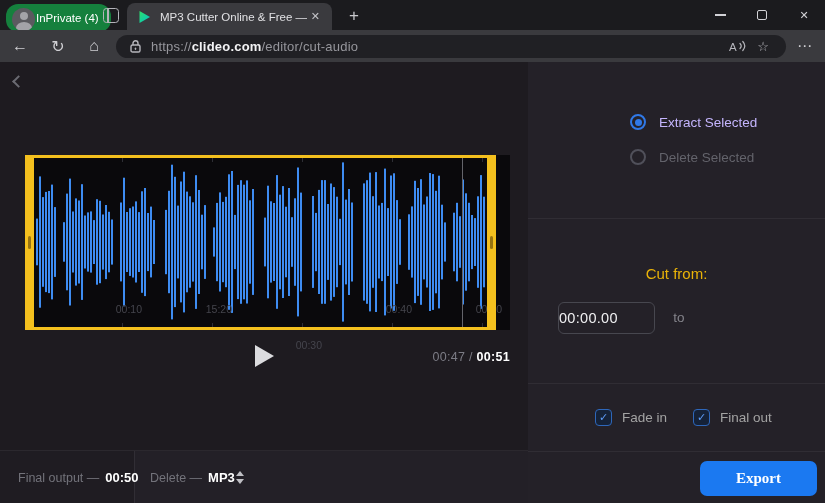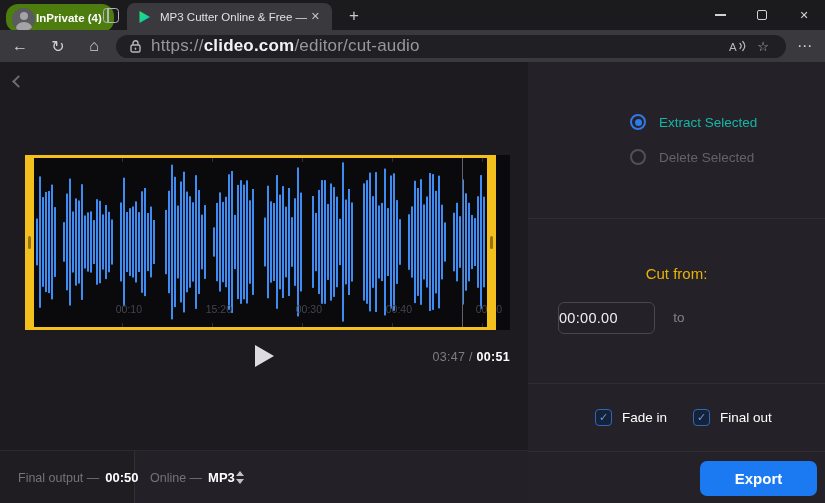--- a/index.html
+++ b/index.html
@@ -3,22 +3,22 @@
 <meta charset="utf-8">
 <style>
   * { margin:0; padding:0; box-sizing:border-box; }
   html,body { background:#000; }
   body { font-family:"Liberation Sans","DejaVu Sans",sans-serif; }
   #frame { position:relative; width:825px; height:503px; overflow:hidden; background:#1e1b20; }
 
   
   .titlebar { position:absolute; left:0; top:0; width:825px; height:30px; background:#1b1b1e; }
   .inprivate-pill { position:absolute; left:6px; top:4px; height:28px; padding:0 12px 0 30px;
-    background:#4d7c0f; border-radius:12px; display:flex; align-items:center;
-    color:#fff; font-size:11.5px; font-weight:700; }
+    background:#15803d; border-radius:12px; display:flex; align-items:center;
+    color:#fff; font-size:11.5px; font-weight:400; }
   .avatar { position:absolute; left:6px; top:4px; width:23px; height:23px; border-radius:50%;
     background:#5a5a5f; overflow:hidden; }
   .avatar::before { content:""; position:absolute; left:7.5px; top:4px; width:8px; height:8px;
     border-radius:50%; background:#a3a3a8; }
   .avatar::after { content:""; position:absolute; left:3.5px; top:13.5px; width:16px; height:12px;
     border-radius:50%; background:#a3a3a8; }
   .tab-actions { position:absolute; left:103px; top:8px; width:16px; height:15px;
     border:1.6px solid #b4b4ba; border-radius:3.5px; }
   .tab-actions::before { content:""; position:absolute; left:3.2px; top:0; bottom:0;
     width:1.6px; background:#b4b4ba; }
@@ -34,21 +34,21 @@
     color:#d2d2d6; font-size:11px; }
   .min-glyph { width:11px; height:1.3px; background:#d2d2d6; }
   .max-glyph { width:10px; height:10px; border:1.3px solid #d2d2d6; border-radius:2px; }
 
   
   .navbar { position:absolute; left:0; top:30px; width:825px; height:32px; background:#3a3a3e; }
   .navicon { position:absolute; top:0; height:32px; width:28px; display:flex; align-items:center;
     justify-content:center; color:#cfcfd3; font-size:16px; }
   .urlpill { position:absolute; left:116px; top:34.5px; width:670px; height:23px;
     background:#202024; border-radius:12px; display:flex; align-items:center; padding:0 10px 0 14px; }
-  .urltext { font-size:17px; color:#96969c; margin-left:10px; flex:1; white-space:nowrap;
+  .urltext { font-size:13px; color:#96969c; margin-left:10px; flex:1; white-space:nowrap;
     overflow:hidden; letter-spacing:.2px; }
   .urltext b { color:#f2f2f4; font-weight:700; }
   .pill-icon { display:flex; align-items:center; justify-content:center; width:26px; height:23px;
     color:#b6b6bc; font-size:13px; }
   .more-dots { position:absolute; right:6px; top:30px; width:28px; height:32px; display:flex;
     align-items:center; justify-content:center; color:#cfcfd3; font-size:15px; letter-spacing:1px; }
 
   
   .left-area { position:absolute; left:0; top:62px; width:528px; height:388px; background:#1e1b20; }
   .right-panel { position:absolute; left:528px; top:62px; width:297px; height:441px; background:#242128; }
@@ -77,39 +77,39 @@
   .time-display { position:absolute; right:18px; top:288px; font-size:12.5px; color:#7c7c85;
     letter-spacing:.3px; }
   .time-display .total { color:#ffffff; font-weight:700; }
 
   
   .radio-row { position:absolute; left:102px; display:flex; align-items:center; gap:13px; }
   .radio { width:16px; height:16px; border-radius:50%; position:relative; flex:none; }
   .radio.on { border:2px solid #3079e8; }
   .radio.on::after { content:""; position:absolute; inset:2.5px; border-radius:50%; background:#3079e8; }
   .radio.off { border:2px solid #50505a; }
-  .radio-label { font-size:13.5px; color:#14b8a6; }
+  .radio-label { font-size:13.5px; color:#c4b5fd; }
   .radio-label.dim { color:#63636b; }
 
   .cutfrom-label { position:absolute; left:0; width:297px; text-align:center; top:203px;
     font-size:15px; color:#eab308; }
   .time-input { position:absolute; top:240px; width:97px; height:32px; border:1px solid #47474f;
     border-radius:6px; background:transparent; color:#efeff1; font-size:14.5px; text-align:left;
     font-family:"Liberation Sans","DejaVu Sans",sans-serif; letter-spacing:.3px; }
   .to-label { position:absolute; top:248px; left:136px; width:30px; text-align:center;
     font-size:13.5px; color:#84848b; }
 
   .check-row { position:absolute; top:347px; display:flex; align-items:center; gap:10px; }
   .checkbox { width:17px; height:17px; border-radius:4px; background:#152238; border:1.5px solid #2e67ba;
     color:#5e9bf6; font-size:11px; font-weight:700; display:flex; align-items:center; justify-content:center; }
-  .check-label { font-size:13.5px; color:#ffffff; }
+  .check-label { font-size:13.5px; color:#a3a3a3; }
 
   .export-btn { position:absolute; left:172px; top:399px; width:117px; height:35px; background:#1b79f1;
     border:none; border-radius:7px; color:#fff; font-size:15px; font-weight:700;
-    font-family:Liberation Sans, sans-serif; }
+    font-family:Liberation Serif, serif; }
 
   
   .bottombar { position:absolute; left:0; top:450px; width:528px; height:53px; background:#232027;
     border-top:1px solid #2b282e; }
   .bb-left { position:absolute; left:0; top:0; width:135px; height:53px; background:#1f1c22;
     border-right:1px solid #312e35; }
   .bb-text { position:absolute; top:19px; font-size:12.5px; color:#73737b; white-space:nowrap; }
   .bb-text .val { color:#fff; font-weight:700; font-size:13px; margin-left:6px; }
   .stepper { position:absolute; left:236px; top:20px; display:flex; flex-direction:column; gap:3px; }
   .stepper i { width:0; height:0; border-left:4px solid transparent; border-right:4px solid transparent; }
@@ -310,39 +310,39 @@
             <rect x="458" y="41.7" width="2" height="90.6"></rect>
           </g>
       </svg>
       <div id="timeline-layer">
           <div class="wf-label" style="left: 77px;">00:10</div>
           <div class="wf-tick" style="left: 97px; top: 0px;"></div>
           <div class="wf-tick" style="left: 97px; top: 168px;"></div>
           <div class="wf-label" style="left: 167px;">15:20</div>
           <div class="wf-tick" style="left: 187px; top: 0px;"></div>
           <div class="wf-tick" style="left: 187px; top: 168px;"></div>
-          <div class="wf-label" style="left: 257px;">00:30</div>
+          <div class="wf-label" style="left: 257px; margin-top: 36px;">00:30</div>
           <div class="wf-tick" style="left: 277px; top: 0px;"></div>
           <div class="wf-tick" style="left: 277px; top: 168px;"></div>
           <div class="wf-label" style="left: 347px;">00:40</div>
           <div class="wf-tick" style="left: 367px; top: 0px;"></div>
           <div class="wf-tick" style="left: 367px; top: 168px;"></div>
           <div class="wf-label" style="left: 437px;">00:50</div>
           <div class="wf-tick" style="left: 457px; top: 0px;"></div>
           <div class="wf-tick" style="left: 457px; top: 168px;"></div>
         </div>
       <div class="playhead" style="left: 437.2px;"></div>
       <div class="sel-edge" style="top: 0px; width: 471px; background: rgb(244, 192, 30);"></div>
       <div class="sel-edge" style="top: 172px; width: 471px; background: rgb(244, 192, 30);"></div>
       <div class="sel-handle left" style="background: rgb(244, 192, 30);"></div>
       <div class="sel-handle right" id="handle-right" style="left: 462px; background: rgb(244, 192, 30);"></div>
     </div>
 
     <div class="play-btn"></div>
-    <div class="time-display"><span class="cur">03:47</span><span> / </span><span class="total">00:51</span></div>
+    <div class="time-display"><span class="cur">00:47</span><span> / </span><span class="total">00:51</span></div>
   </div>
 
   <div class="right-panel">
     <div class="radio-row" style="top:52px;">
       <span class="radio on"></span>
       <span class="radio-label">Extract Selected</span>
     </div>
     <div class="radio-row" style="top:87px;align-items:center;">
       <span class="radio off"></span>
       <span class="radio-label dim">Delete Selected</span>
@@ -363,20 +363,20 @@
       <span class="check-label">Final out</span>
     </div>
     <div class="panel-sep" style="top:389px;"></div>
 
     <button class="export-btn">Export</button>
   </div>
 
   <div class="bottombar">
     <div class="bb-left"></div>
     <div class="bb-text" style="left:18px;"><span>Final output —</span><span class="val">00:50</span></div>
-    <div class="bb-text" style="left:150px;"><span>Online —</span><span class="val">MP3</span></div>
+    <div class="bb-text" style="left:150px;"><span>Delete —</span><span class="val">MP3</span></div>
     <div class="stepper">
         <i class="up"></i>
         <i class="down"></i>
       </div>
   </div>
 
 </div>
 
 </body></html>

